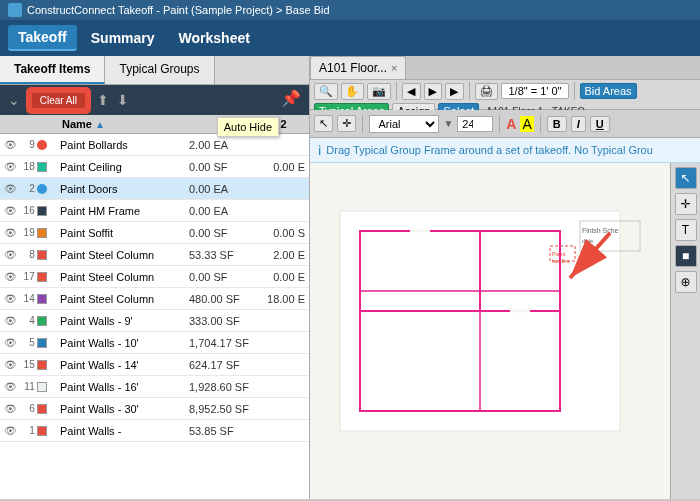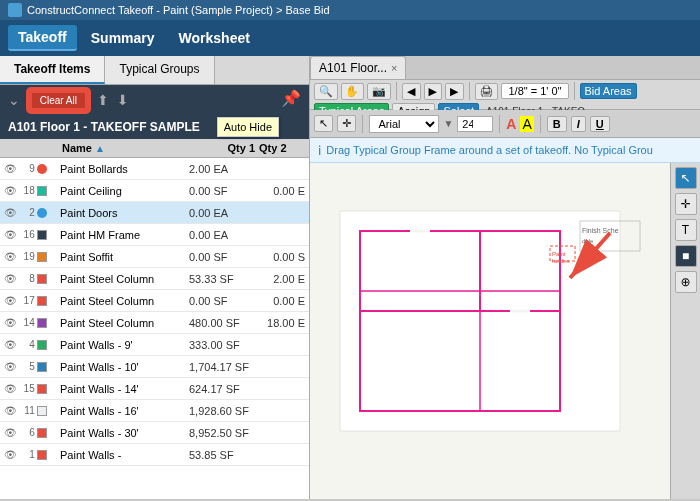--- a/index.html
+++ b/index.html
@@ -386,21 +386,20 @@
     <div class="toolbar-row">
       <span class="nav-icon">⌄</span>
       <button class="toolbar-btn clear-btn">Clear All</button>
       <span class="nav-icon">⬆</span>
       <span class="nav-icon">⬇</span>
       <span class="pin-icon">📌</span>
 
       <div class="auto-hide-tooltip">Auto Hide</div>
     </div>
 
-    <div class="section-header">A101 Floor 1 - TAKEOFF SAMPLE</div>
 
     <div class="col-headers">
       <div class="col-left-icons"></div>
       <div class="col-name">
         <span>Name</span>
         <span class="sort-arrow">▲</span>
       </div>
       <div class="col-qty1">Qty 1</div>
       <div class="col-qty2">Qty 2</div>
     </div>

